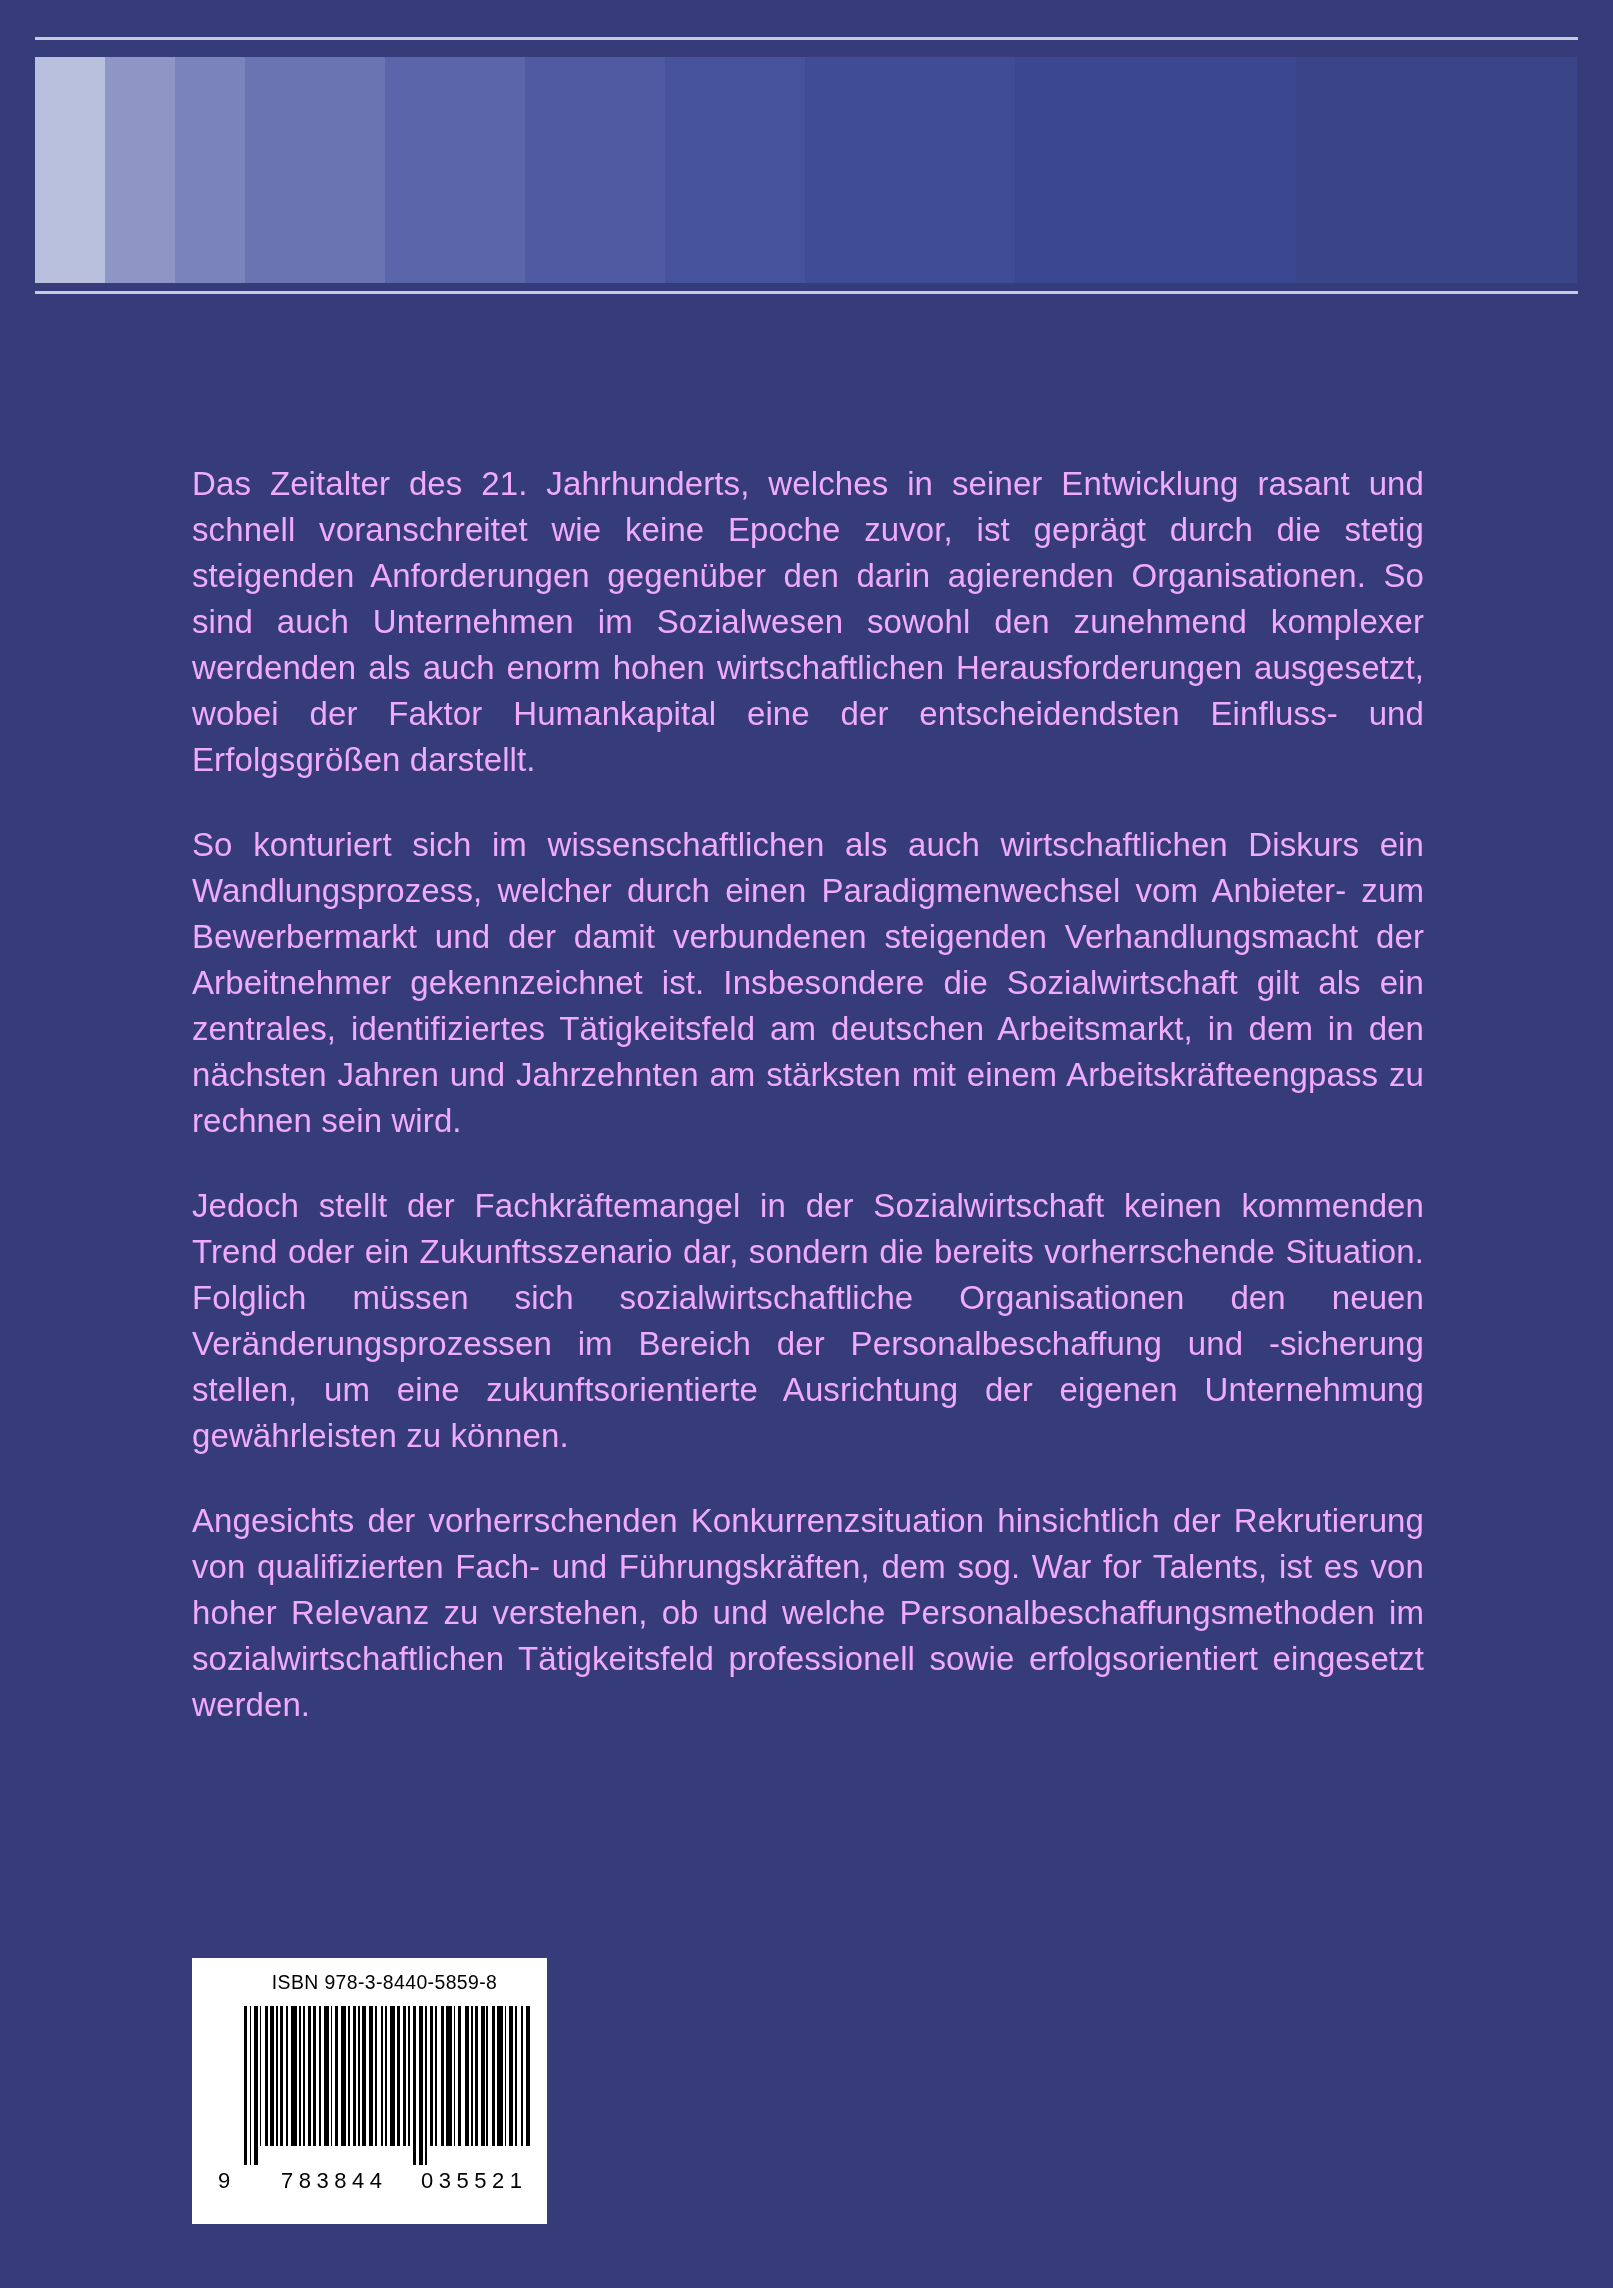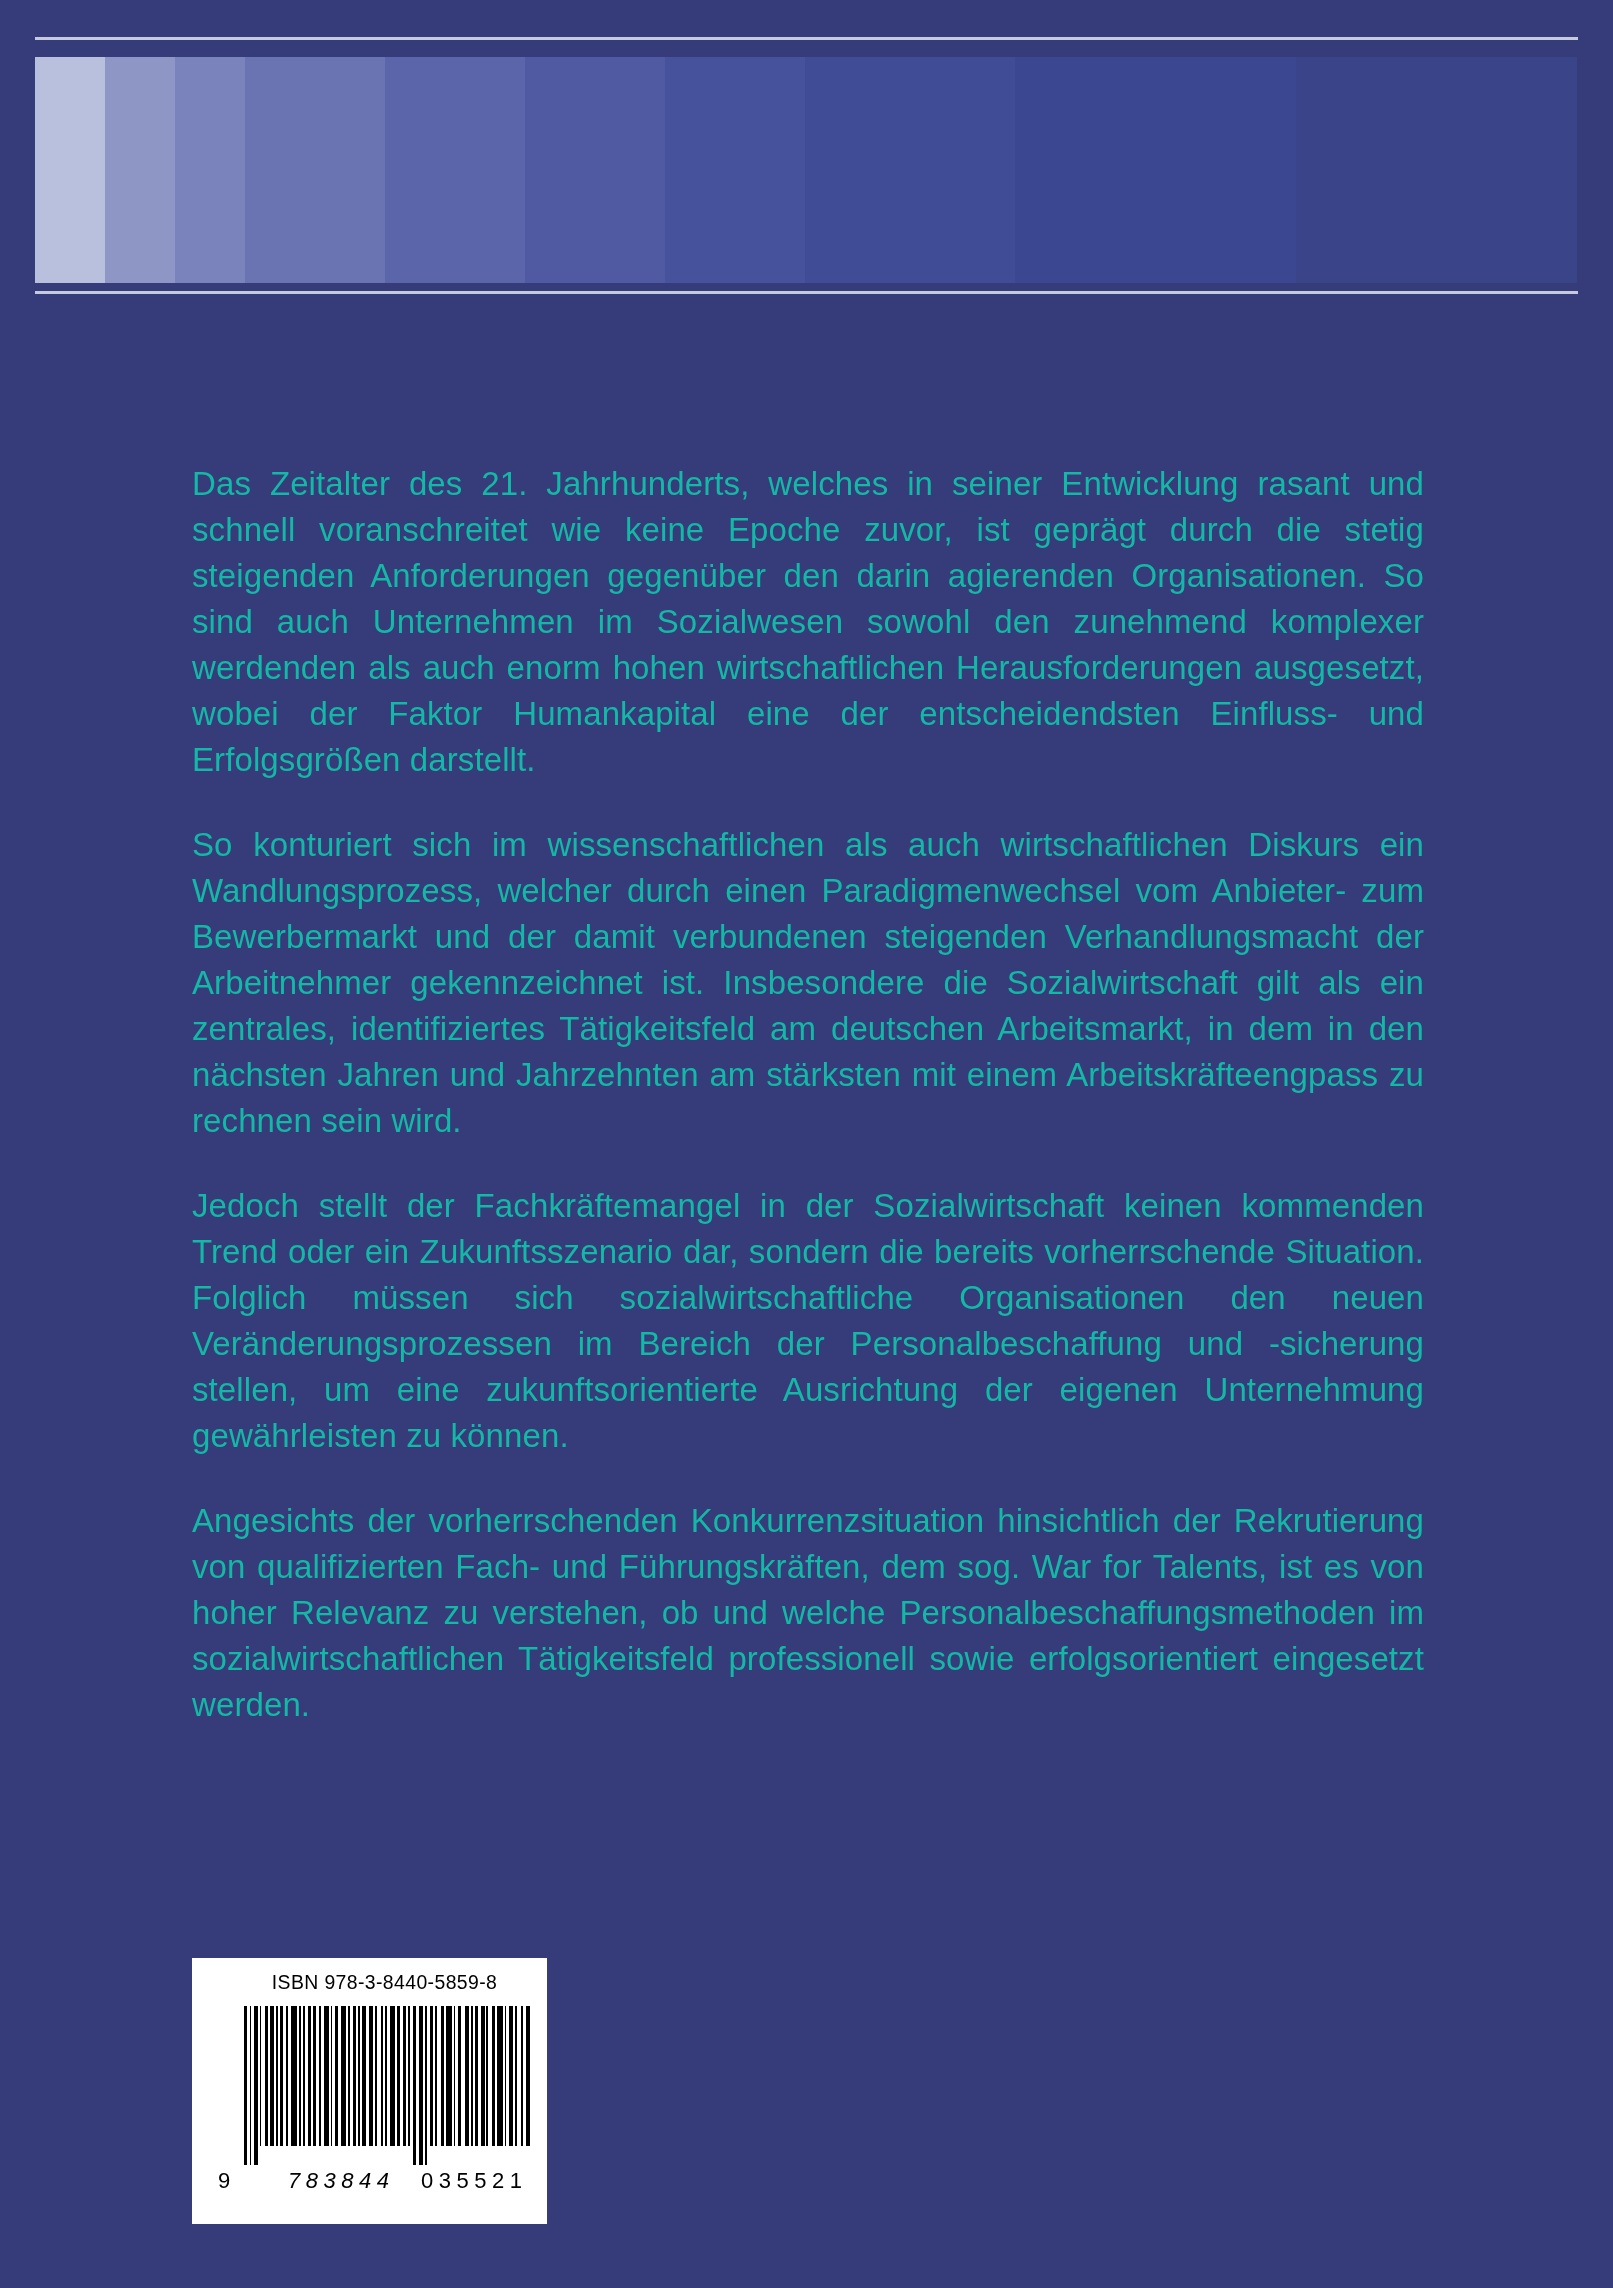--- a/index.html
+++ b/index.html
@@ -47,21 +47,21 @@
   }
 
   
   .content {
     position: absolute;
     left: 192px;
     top: 461px;
     width: 1232px;
   }
   .para {
-    color: #14b8a6;
+    color: #f0abfc;
     font-size: 33px;
     line-height: 46px;
     text-align: justify;
     margin: 0 0 39px 0;
     letter-spacing: 0.1px;
   }
   .para:last-child { margin-bottom: 4px; }
 
   
   .barcode-box {
@@ -105,24 +105,23 @@
     font-size: 22px;
     font-family: "Liberation Sans", sans-serif;
   }
   .digits .d-left {
     position: absolute;
     left: 26px;
     top: 0;
   }
   .digits .d-mid {
     position: absolute;
-    left: 96px;
+    left: 89px;
     top: 0;
     letter-spacing: 5.5px;
-    font-style: italic;
   }
   .digits .d-right {
     position: absolute;
     left: 229px;
     top: 0;
     letter-spacing: 5.5px;
   }
 </style>
 </head>
 <body>

